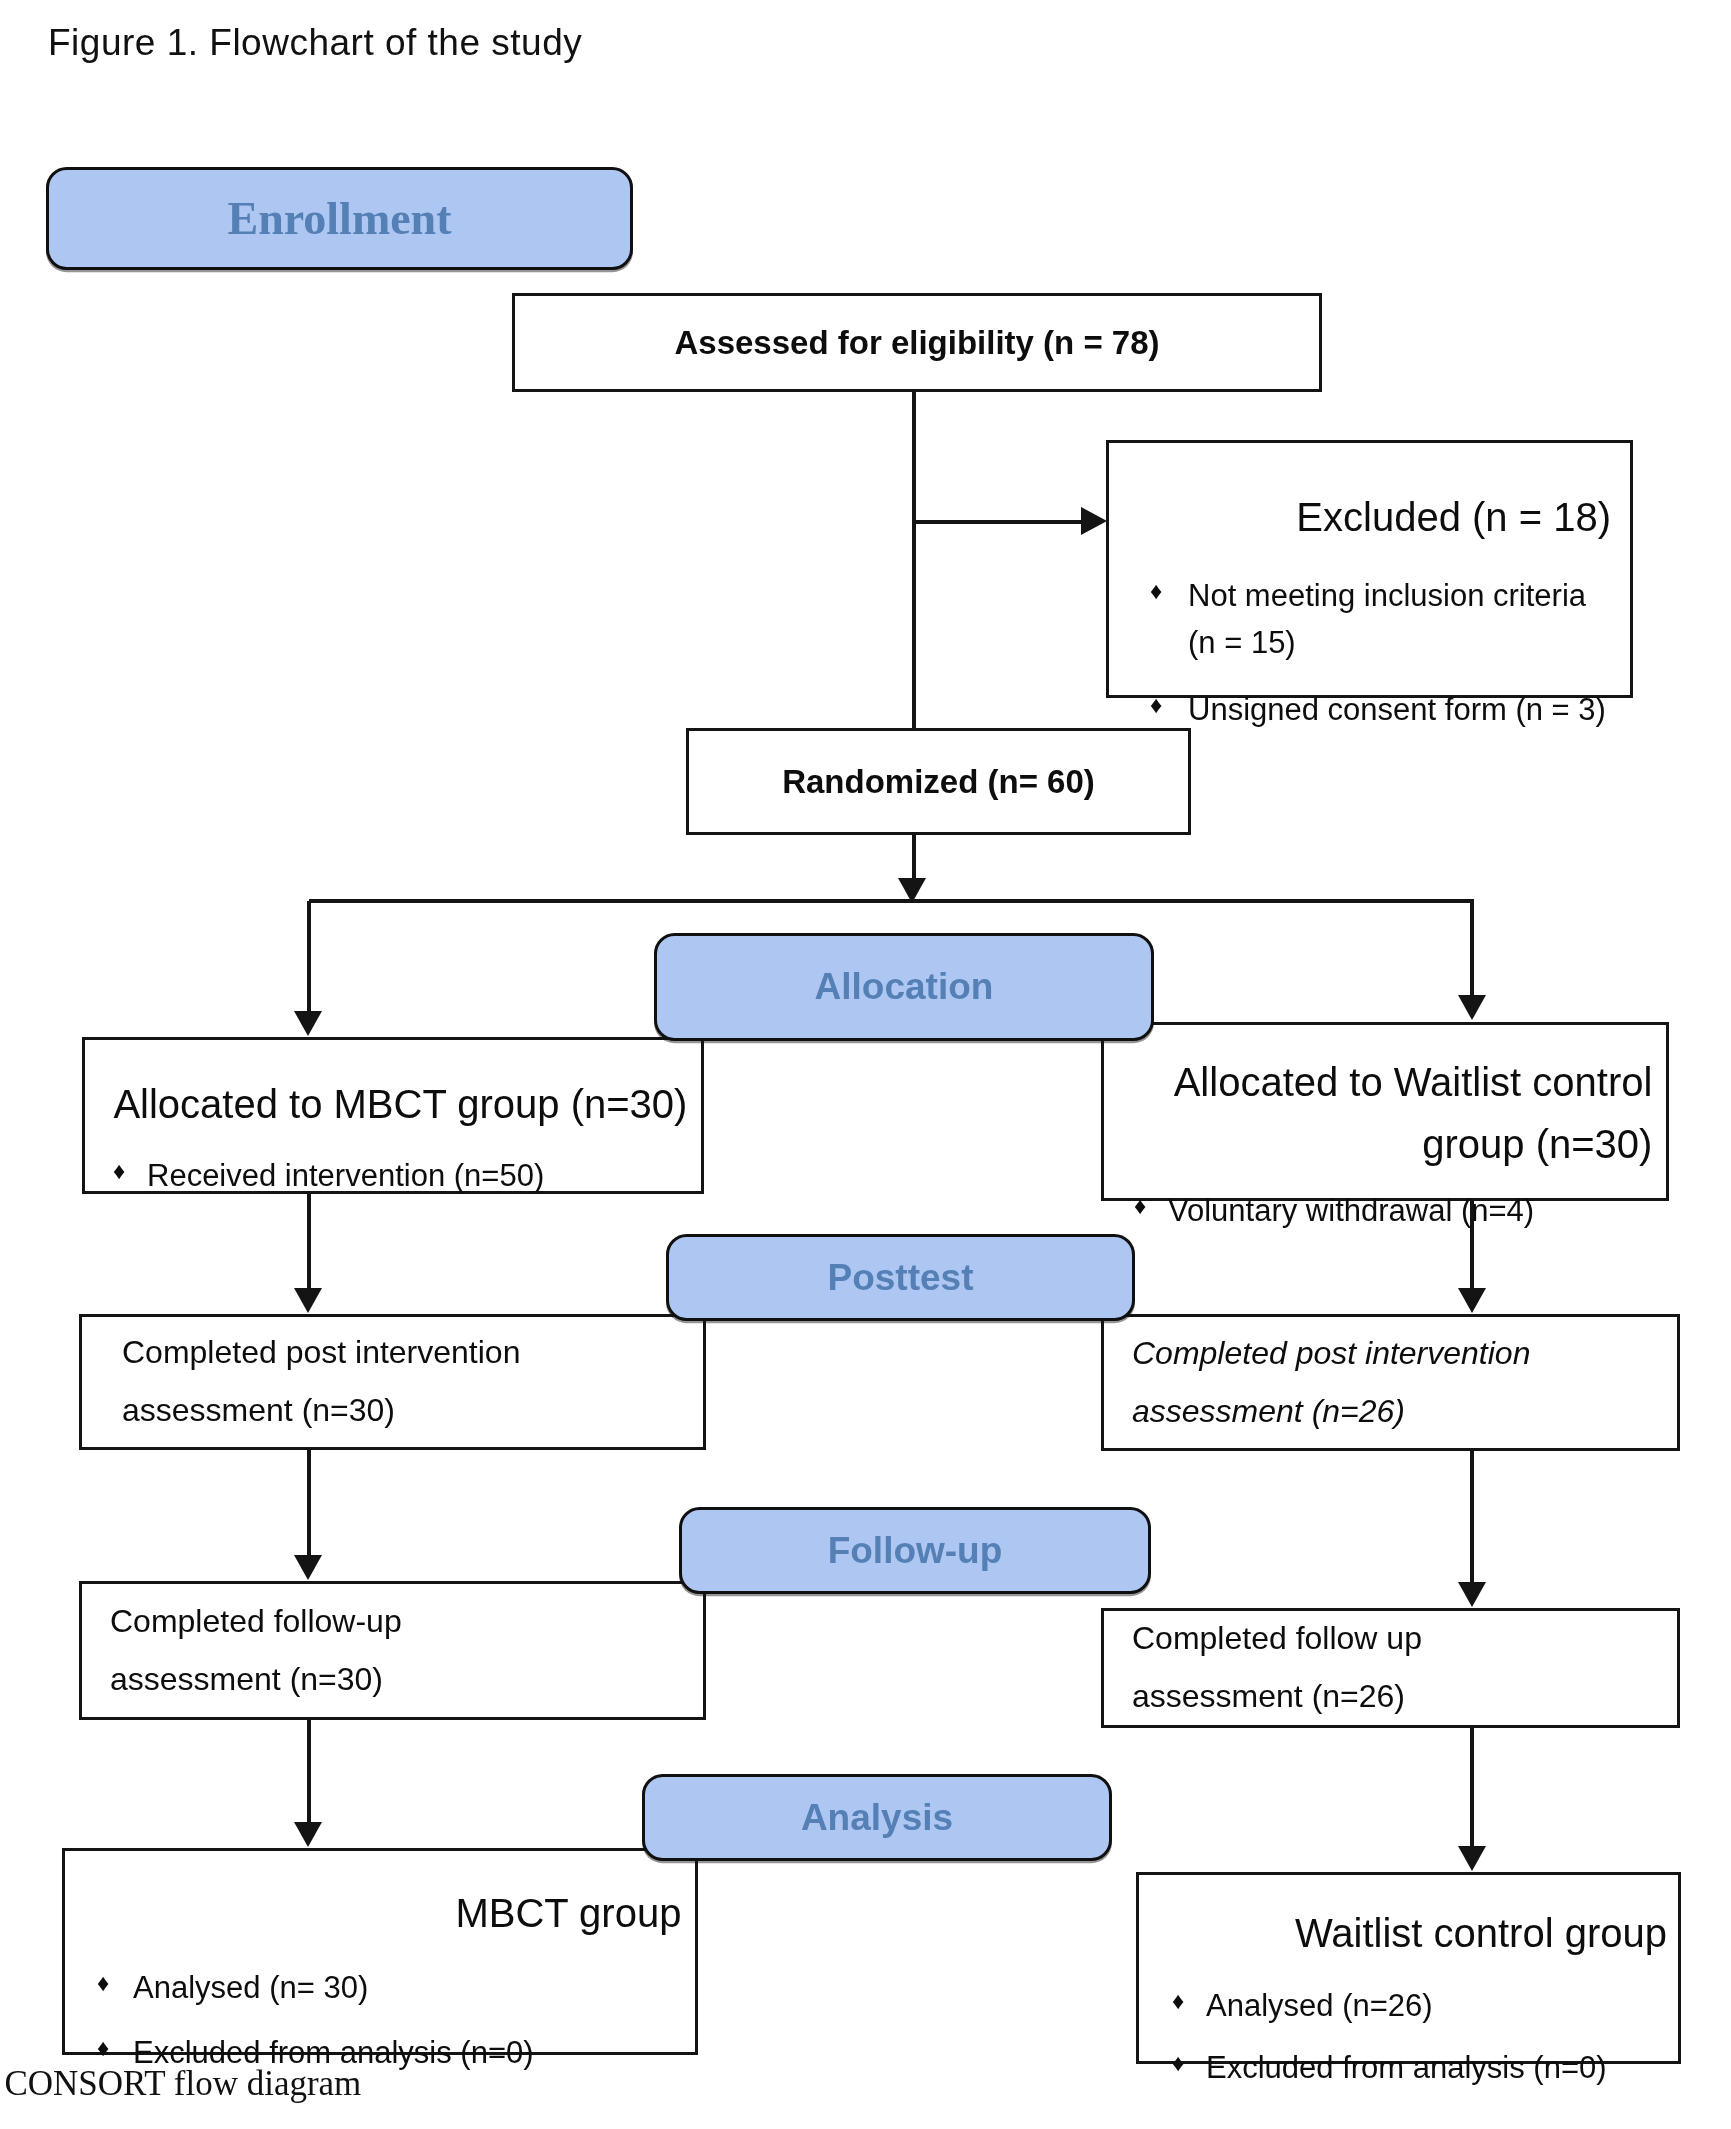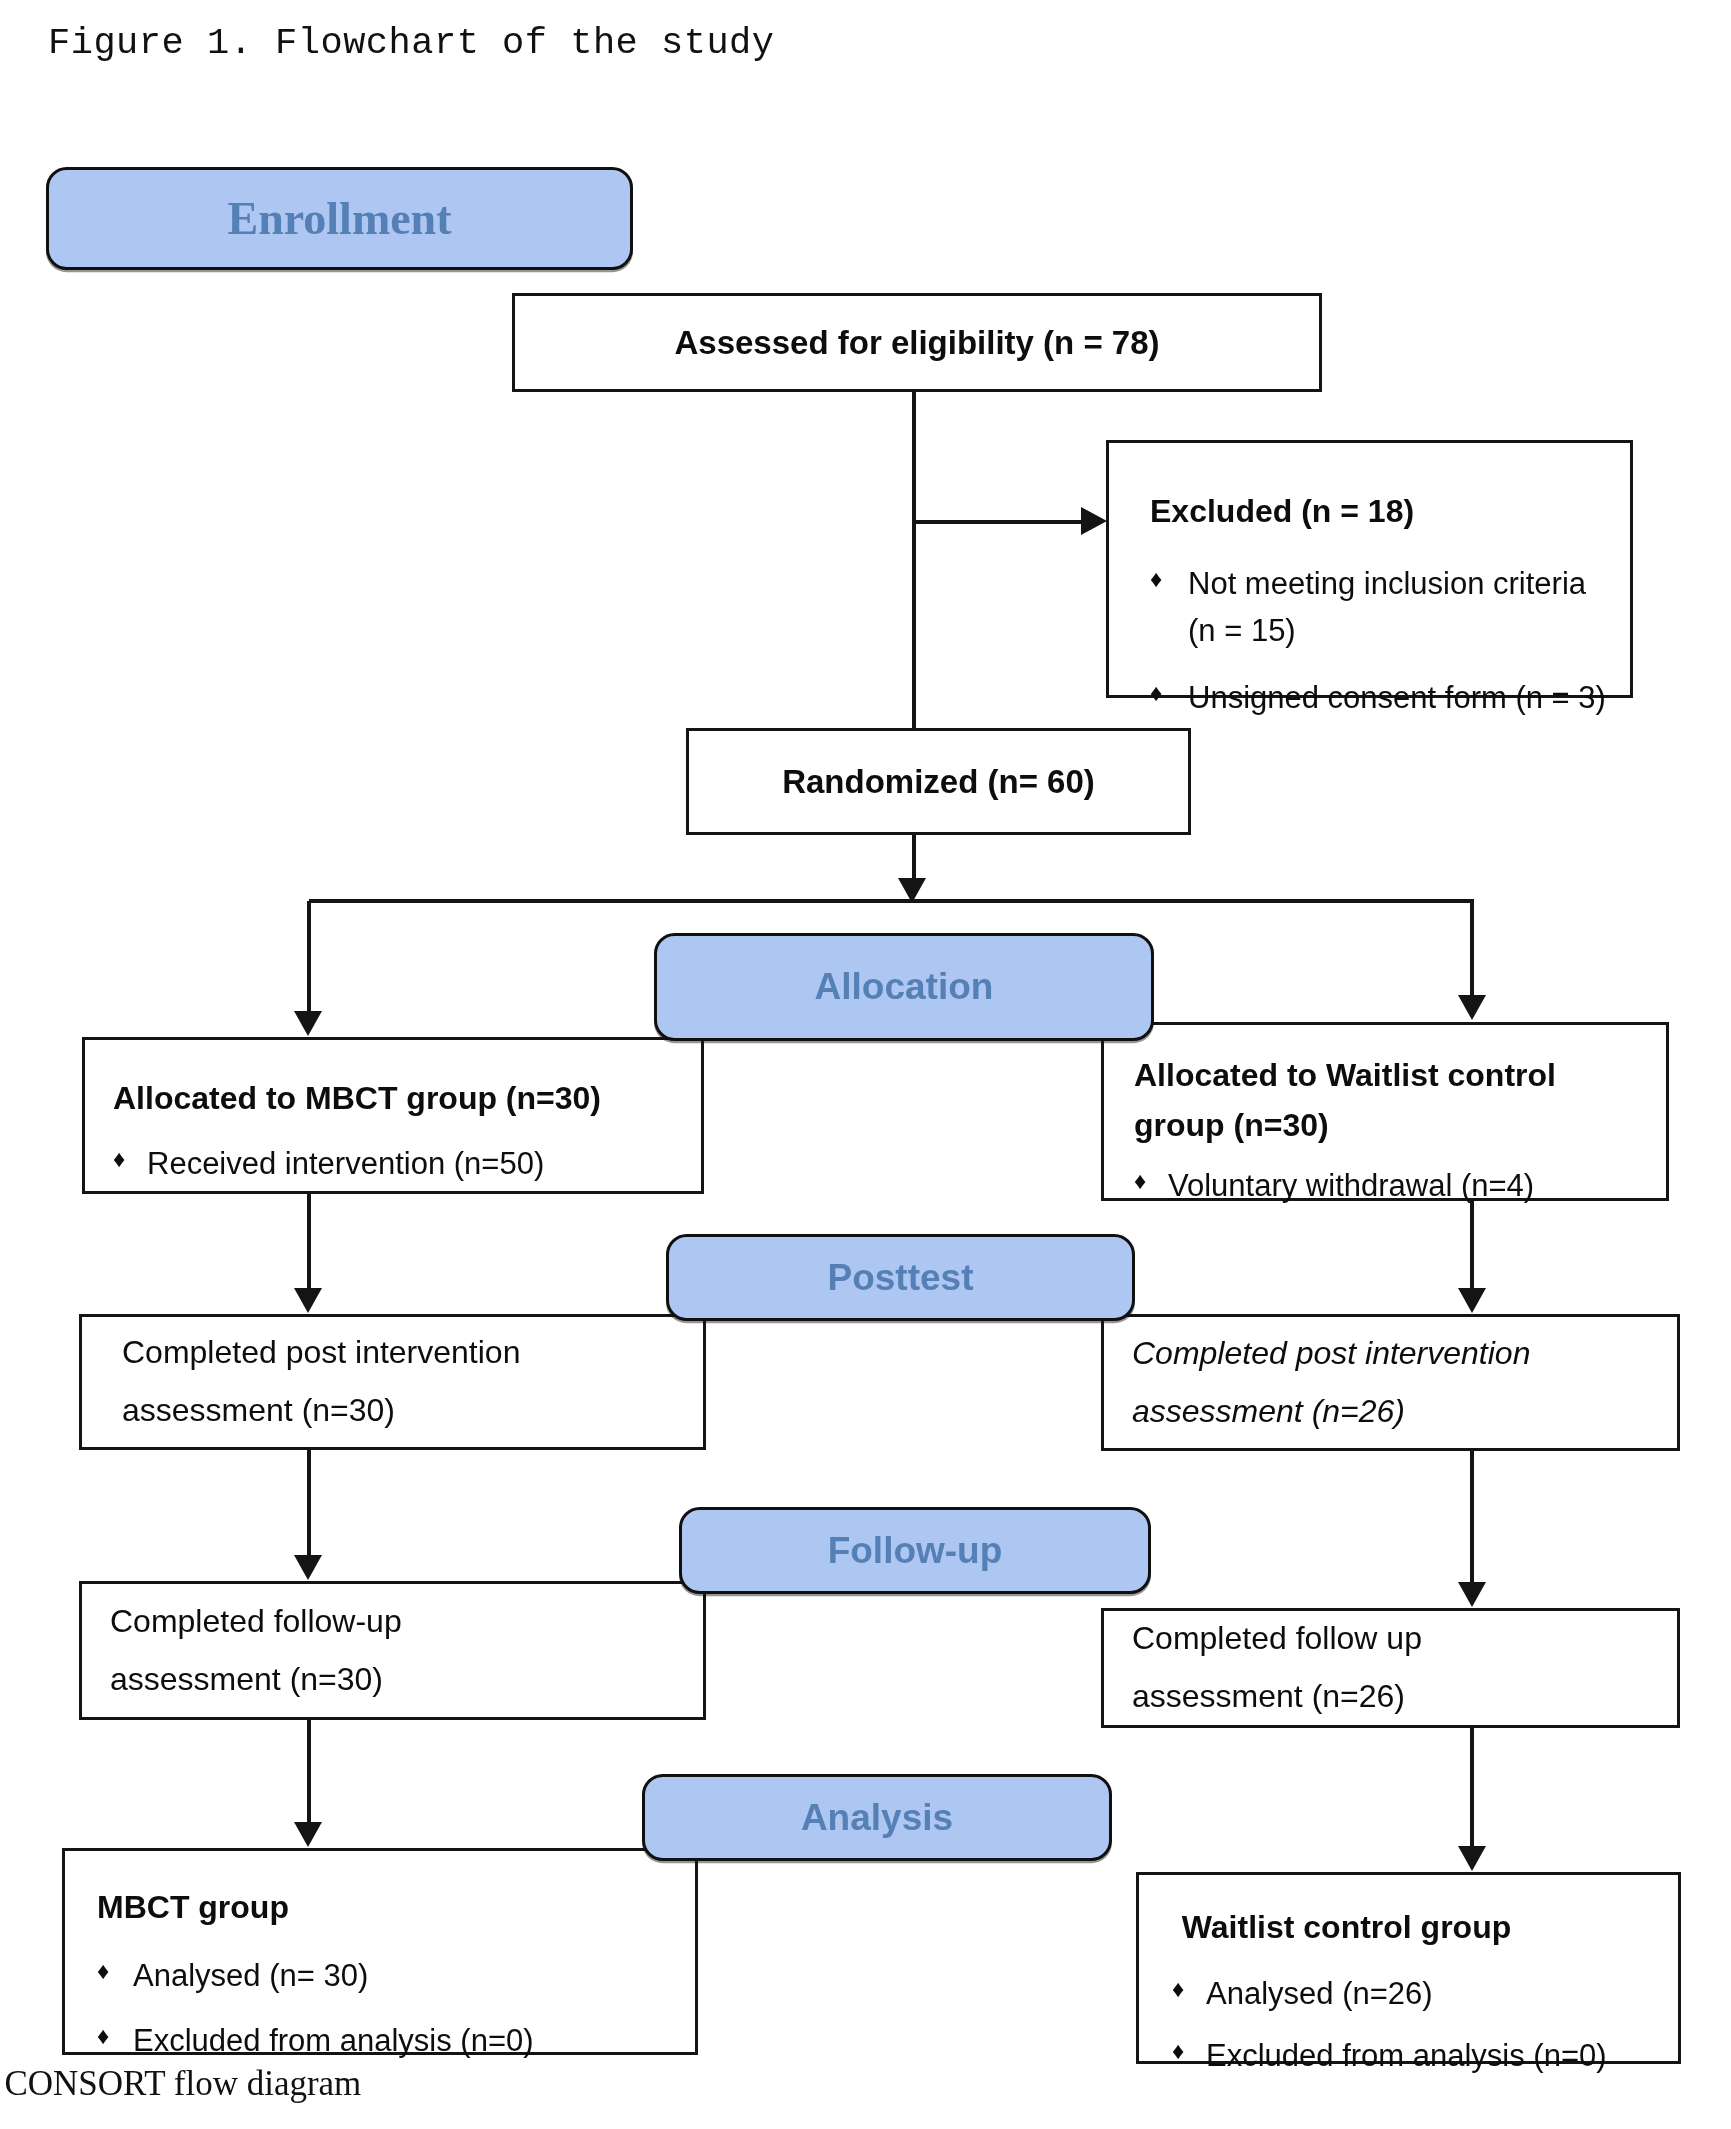--- a/index.html
+++ b/index.html
@@ -1,37 +1,37 @@
 <!DOCTYPE html>
 <html style="font-size:8.7px"><head>
 <meta charset="utf-8">
 <style>
   html,body{margin:0;padding:0;background:#ffffff;}
   body{font-family:"Liberation Sans",sans-serif;color:#0d0d0d;}
   .canvas{position:relative;width:1731px;height:2129px;background:#ffffff;overflow:hidden;}
 
-  .fig-title{position:absolute;left:48px;top:22px;font-family:Liberation Mono, monospace;
+  .fig-title{position:absolute;left:48px;top:22px;font-family:Liberation Sans, sans-serif;
              font-size:37px;color:#111;letter-spacing:0.5px;}
   .fig-caption{position:absolute;left:4.4px;top:2064px;font-family:"Liberation Serif",serif;
                font-size:35px;color:#111;}
 
   .band{position:absolute;background:#aec6f2;border:3.8px solid #101010;border-radius:20.7px;
         display:flex;align-items:center;justify-content:center;z-index:5;
         box-shadow:0 2.2px 0 rgba(20,20,20,0.45);}
   .band-label{font-weight:700;color:#5580b5;}
   .band-label.serif{font-family:"Liberation Serif",serif;font-size:46px;}
   .band-label.sans{font-family:"Liberation Sans",sans-serif;font-size:37px;}
 
   .wbox{position:absolute;background:#ffffff;border:3.8px solid #141414;z-index:3;box-sizing:border-box;}
   .flex-center{display:flex;align-items:center;justify-content:center;text-align:center;}
   .flex-left{display:flex;align-items:center;justify-content:flex-start;}
   .btxt{font-size:33px;font-weight:700;}
   .rtxt{font-size:32px;font-weight:400;line-height:1.8;}
 
-  .wtitle{font-size:32px;font-weight:700;line-height:1.5;}
+  .wtitle{font-size:40px;font-weight:400;line-height:1.5;text-align:right;}
   .bullet{display:flex;align-items:flex-start;font-size:31px;font-weight:400;line-height:1.5;}
   .diamond{flex:0 0 38px;font-size:24px;line-height:inherit;color:#0d0d0d;}
 
   .vline,.hline{position:absolute;background:#141414;z-index:1;}
   .arrow-down{position:absolute;width:0;height:0;z-index:1;
               border-left:14px solid transparent;border-right:14px solid transparent;
               border-top:25px solid #141414;}
   .arrow-right{position:absolute;width:0;height:0;z-index:1;
                border-top:14px solid transparent;border-bottom:14px solid transparent;
                border-left:26px solid #141414;}

